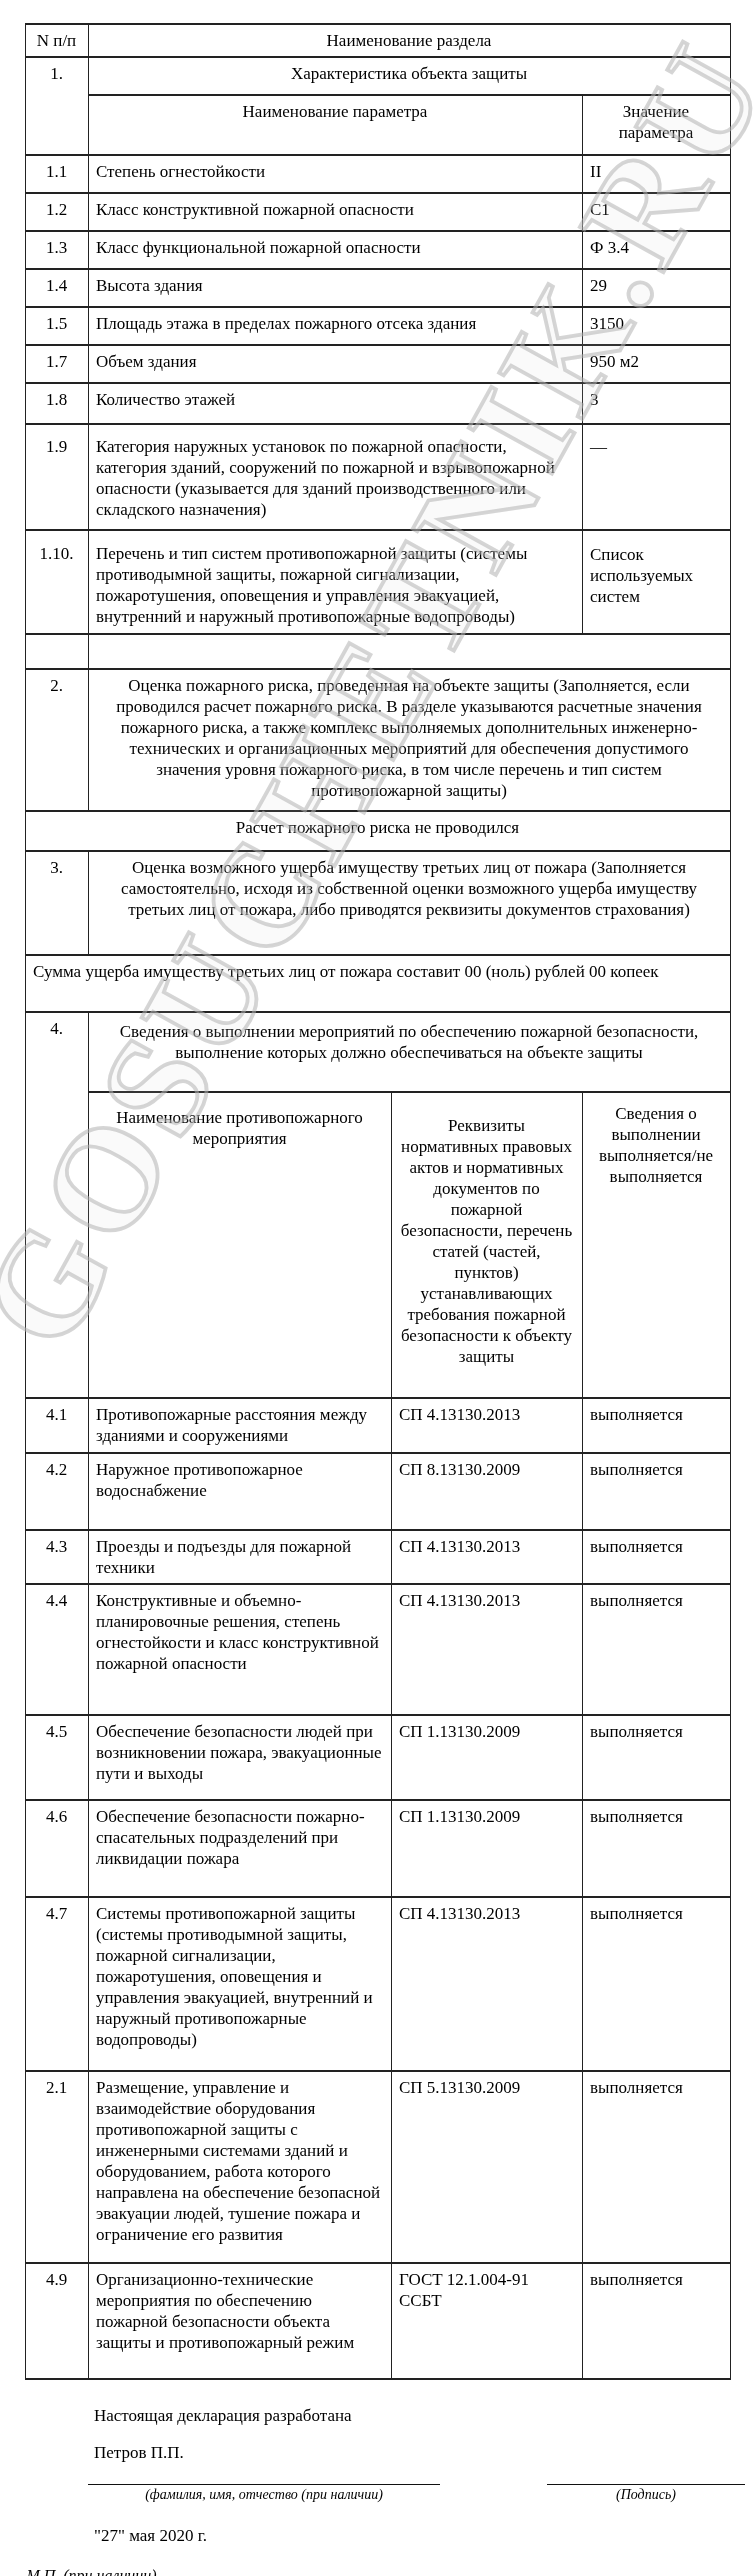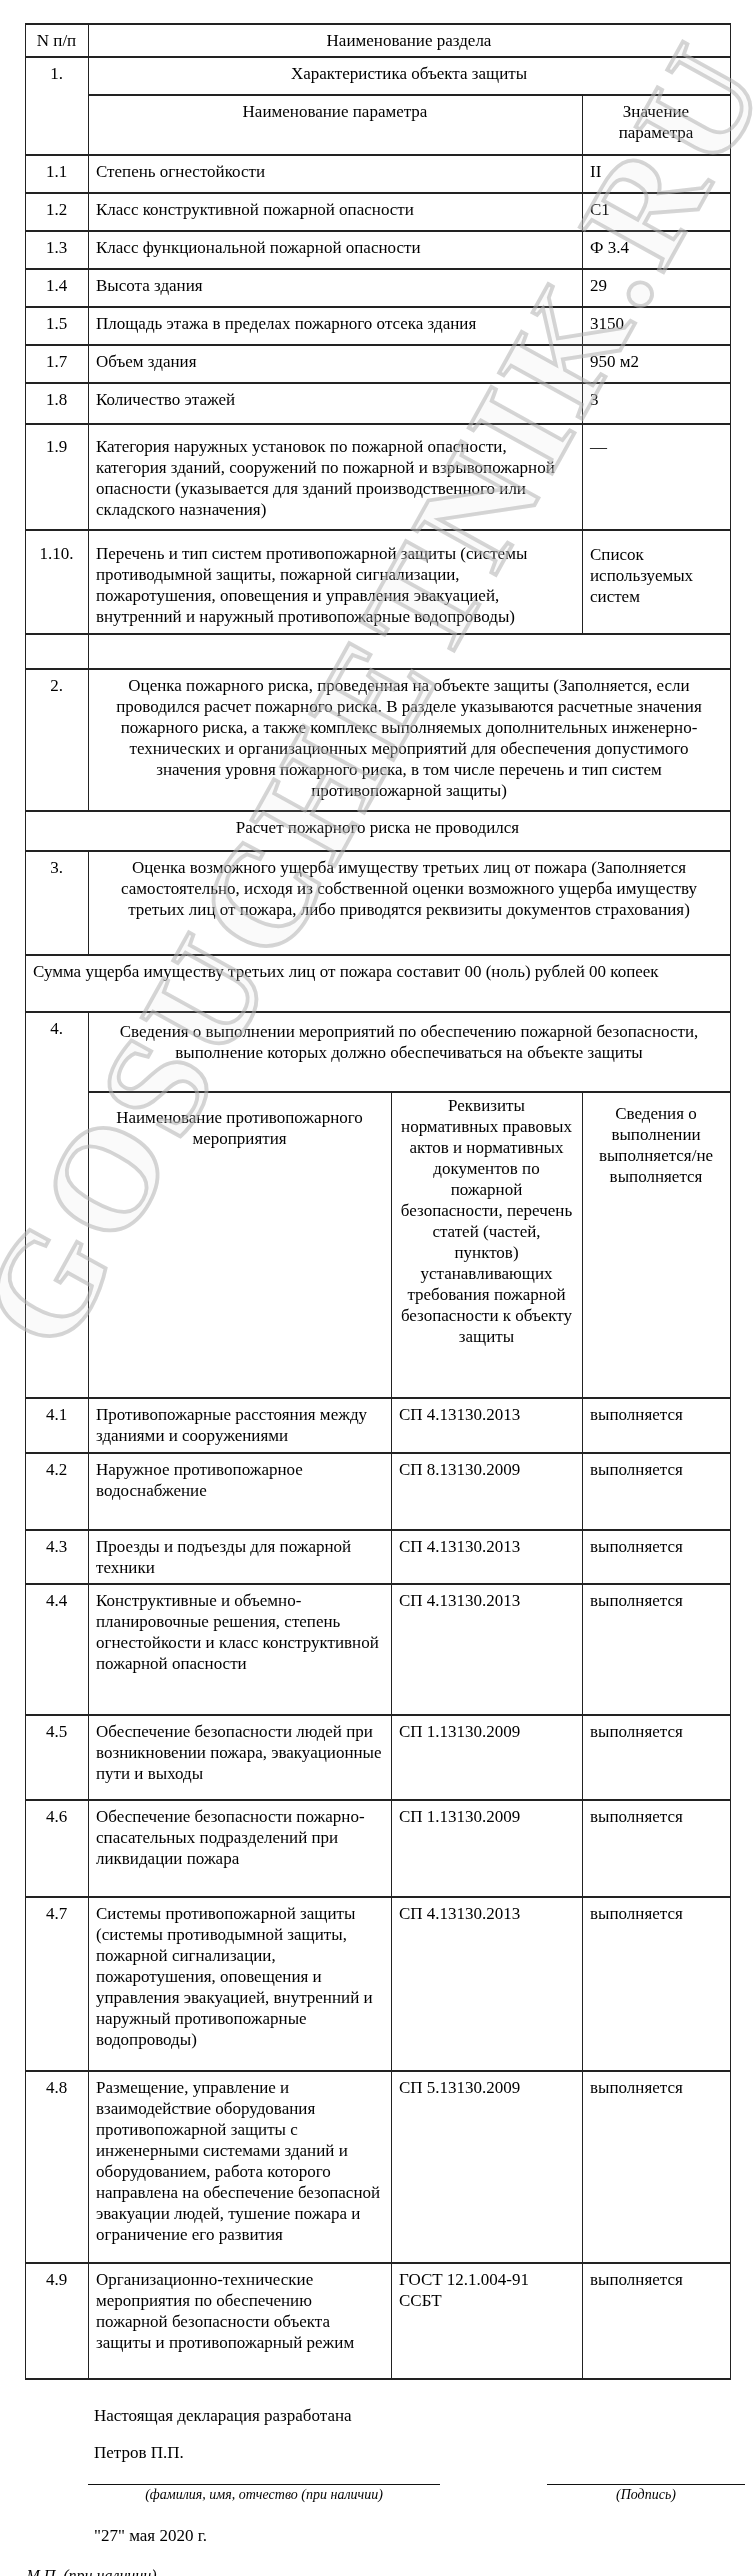--- a/index.html
+++ b/index.html
@@ -162,21 +162,21 @@
     <tr style="height:57px">
       <td class="vm" colspan="4">Сумма ущерба имуществу третьих лиц от пожара составит 00 (ноль) рублей 00 копеек</td>
     </tr>
 
     <tr style="height:80px">
       <td class="num secnum" rowspan="2">4.</td>
       <td class="c" colspan="3" style="padding-top:8.8px">Сведения о выполнении мероприятий по обеспечению пожарной безопасности, выполнение которых должно обеспечиваться на объекте защиты</td>
     </tr>
     <tr style="height:306px">
       <td class="c" style="padding-top:14px">Наименование противопожарного мероприятия</td>
-      <td class="c" style="padding-top:2px">Реквизиты нормативных правовых актов и нормативных документов по пожарной безопасности, перечень статей (частей, пунктов) устанавливающих требования пожарной безопасности к объекту защиты</td>
+      <td class="c" style="padding-top:22px">Реквизиты нормативных правовых актов и нормативных документов по пожарной безопасности, перечень статей (частей, пунктов) устанавливающих требования пожарной безопасности к объекту защиты</td>
       <td class="c" style="padding-top:10px">Сведения о выполнении выполняется/не выполняется</td>
     </tr>
 
     <tr style="height:55px">
       <td class="num padtext">4.1</td>
       <td class="padtext">Противопожарные расстояния между зданиями и сооружениями</td>
       <td class="padtext">СП 4.13130.2013</td>
       <td class="padtext">выполняется</td>
     </tr>
     <tr style="height:77px">
@@ -209,21 +209,21 @@
       <td class="padtext">СП 1.13130.2009</td>
       <td class="padtext">выполняется</td>
     </tr>
     <tr style="height:174px">
       <td class="num padtext">4.7</td>
       <td class="padtext">Системы противопожарной защиты (системы противодымной защиты, пожарной сигнализации, пожаротушения, оповещения и управления эвакуацией, внутренний и наружный противопожарные водопроводы)</td>
       <td class="padtext">СП 4.13130.2013</td>
       <td class="padtext">выполняется</td>
     </tr>
     <tr style="height:192px">
-      <td class="num padtext">4.8</td>
+      <td class="num padtext">2.1</td>
       <td class="padtext">Размещение, управление и взаимодействие оборудования противопожарной защиты с инженерными системами зданий и оборудованием, работа которого направлена на обеспечение безопасной эвакуации людей, тушение пожара и ограничение его развития</td>
       <td class="padtext">СП 5.13130.2009</td>
       <td class="padtext">выполняется</td>
     </tr>
     <tr style="height:116px">
       <td class="num padtext">4.9</td>
       <td class="padtext">Организационно-технические мероприятия по обеспечению пожарной безопасности объекта защиты и противопожарный режим</td>
       <td class="padtext">ГОСТ 12.1.004-91 ССБТ</td>
       <td class="padtext">выполняется</td>
     </tr>

